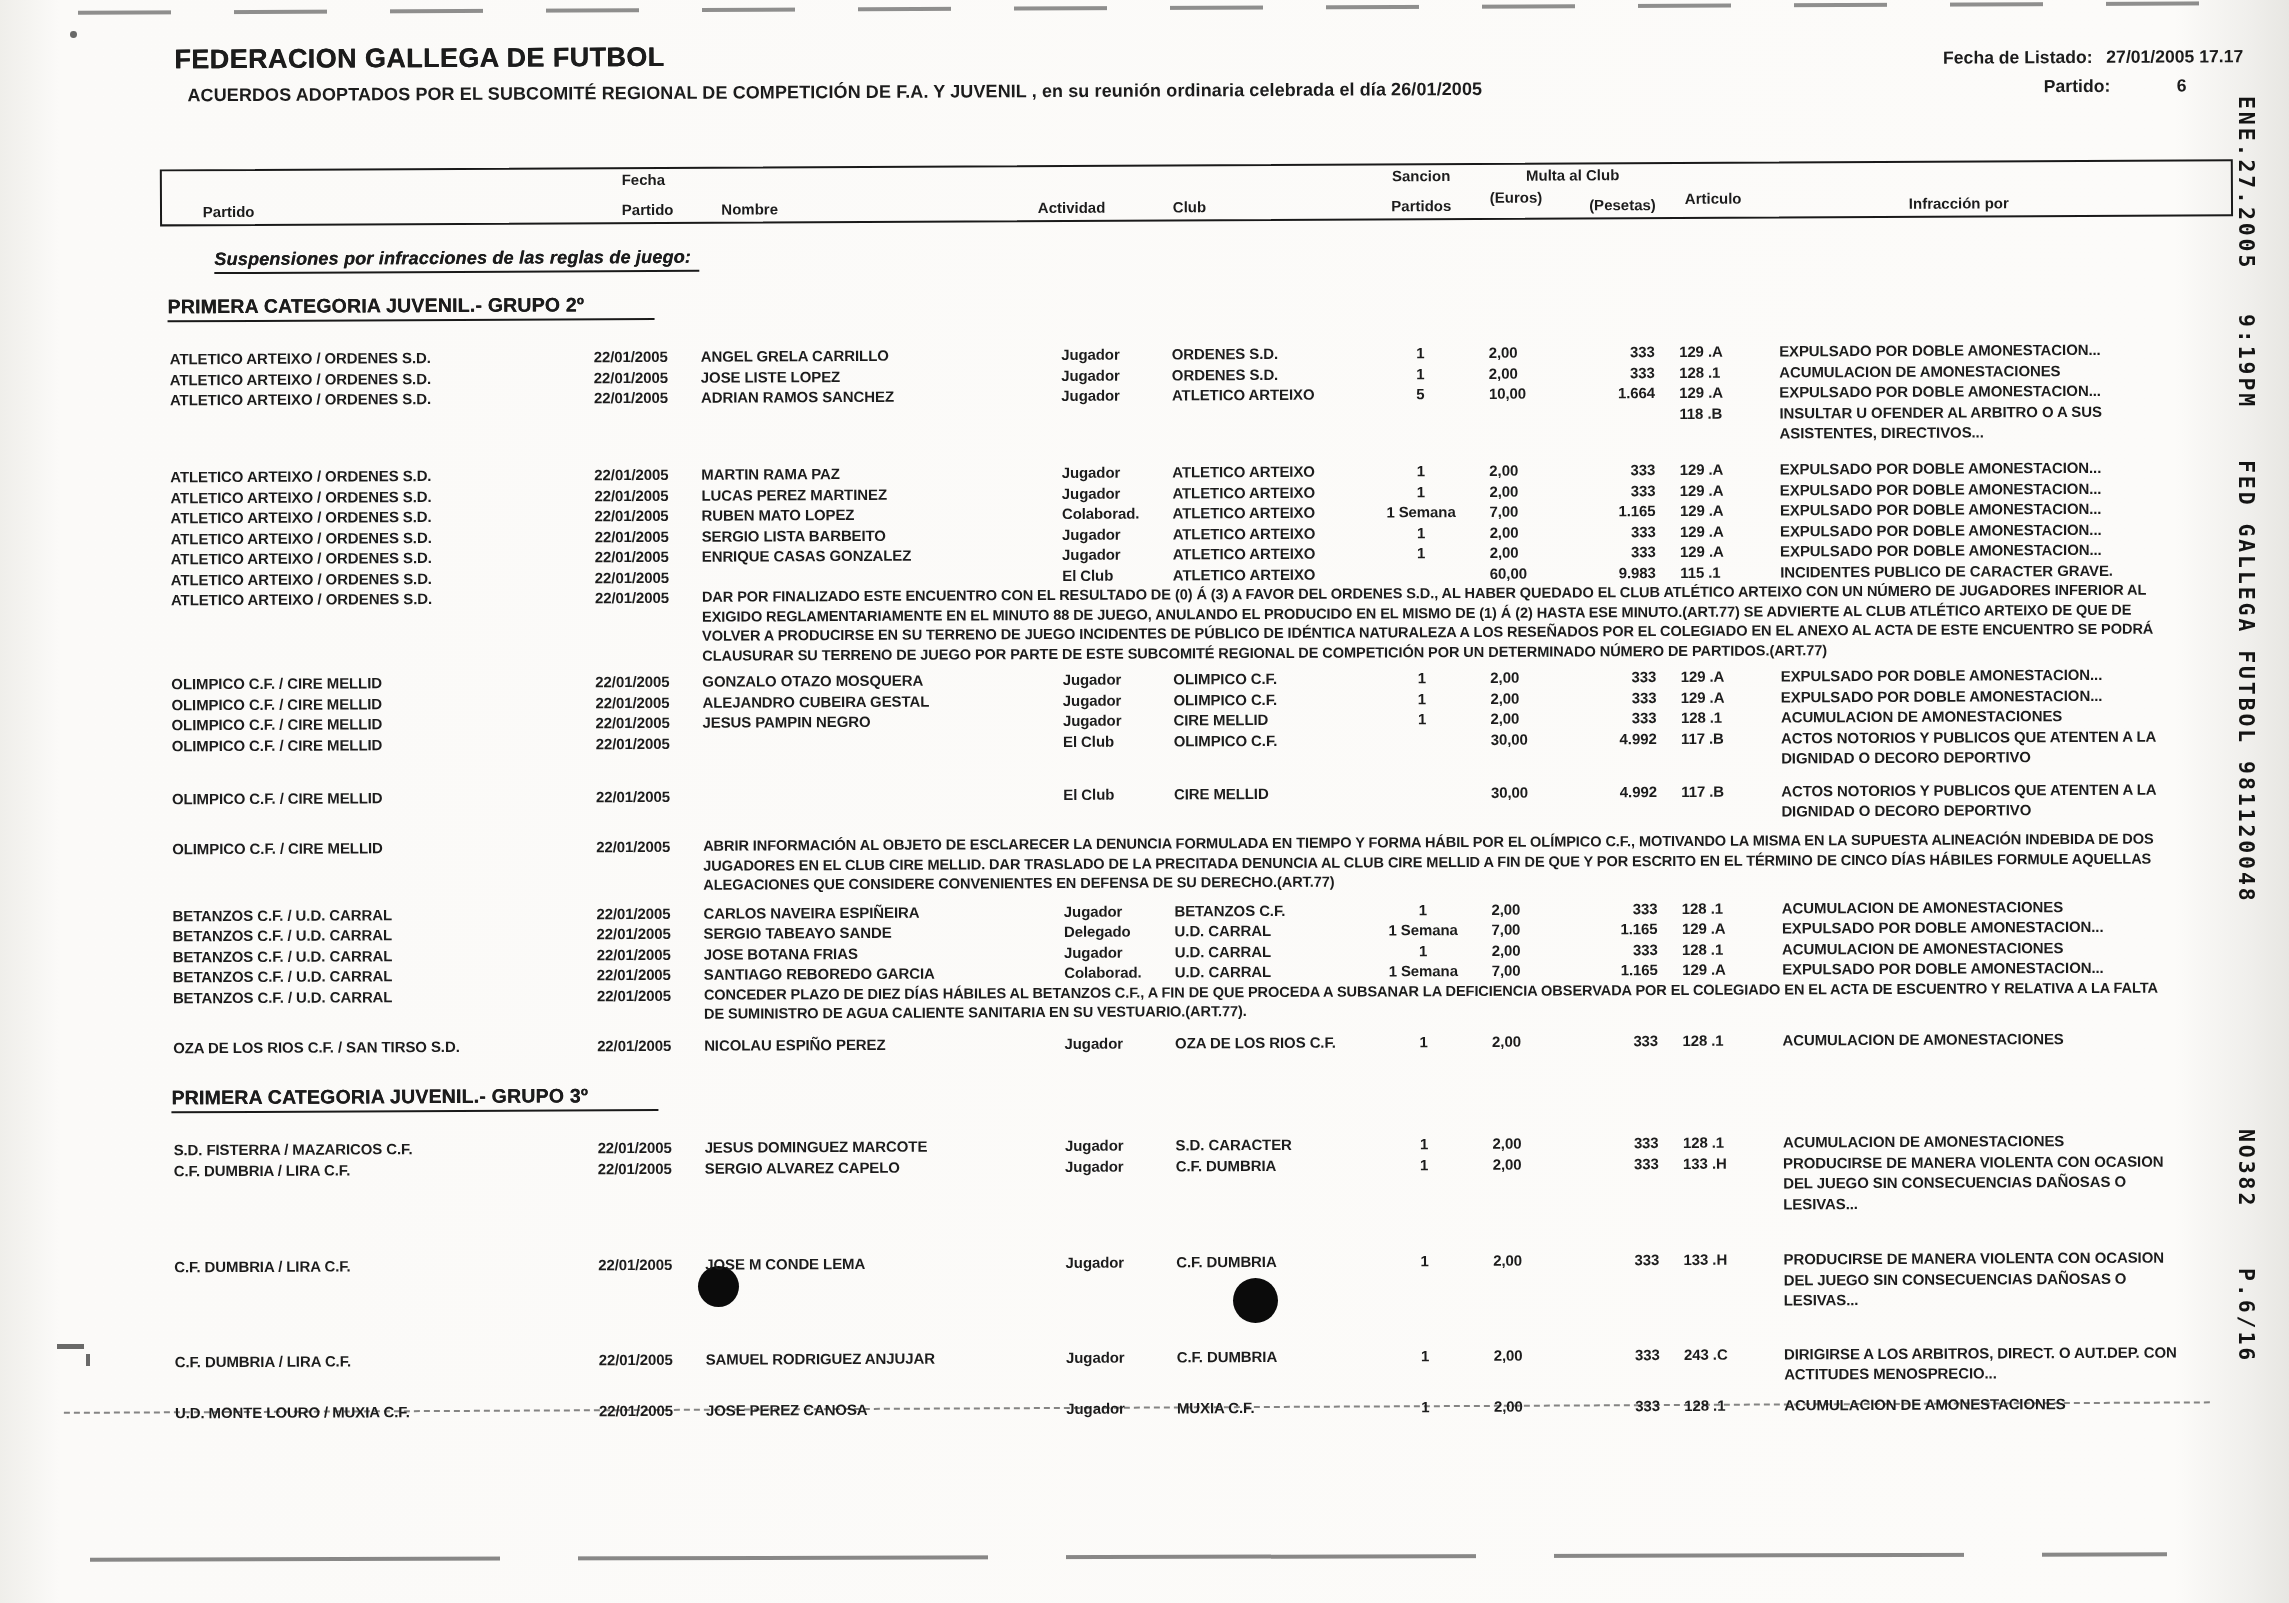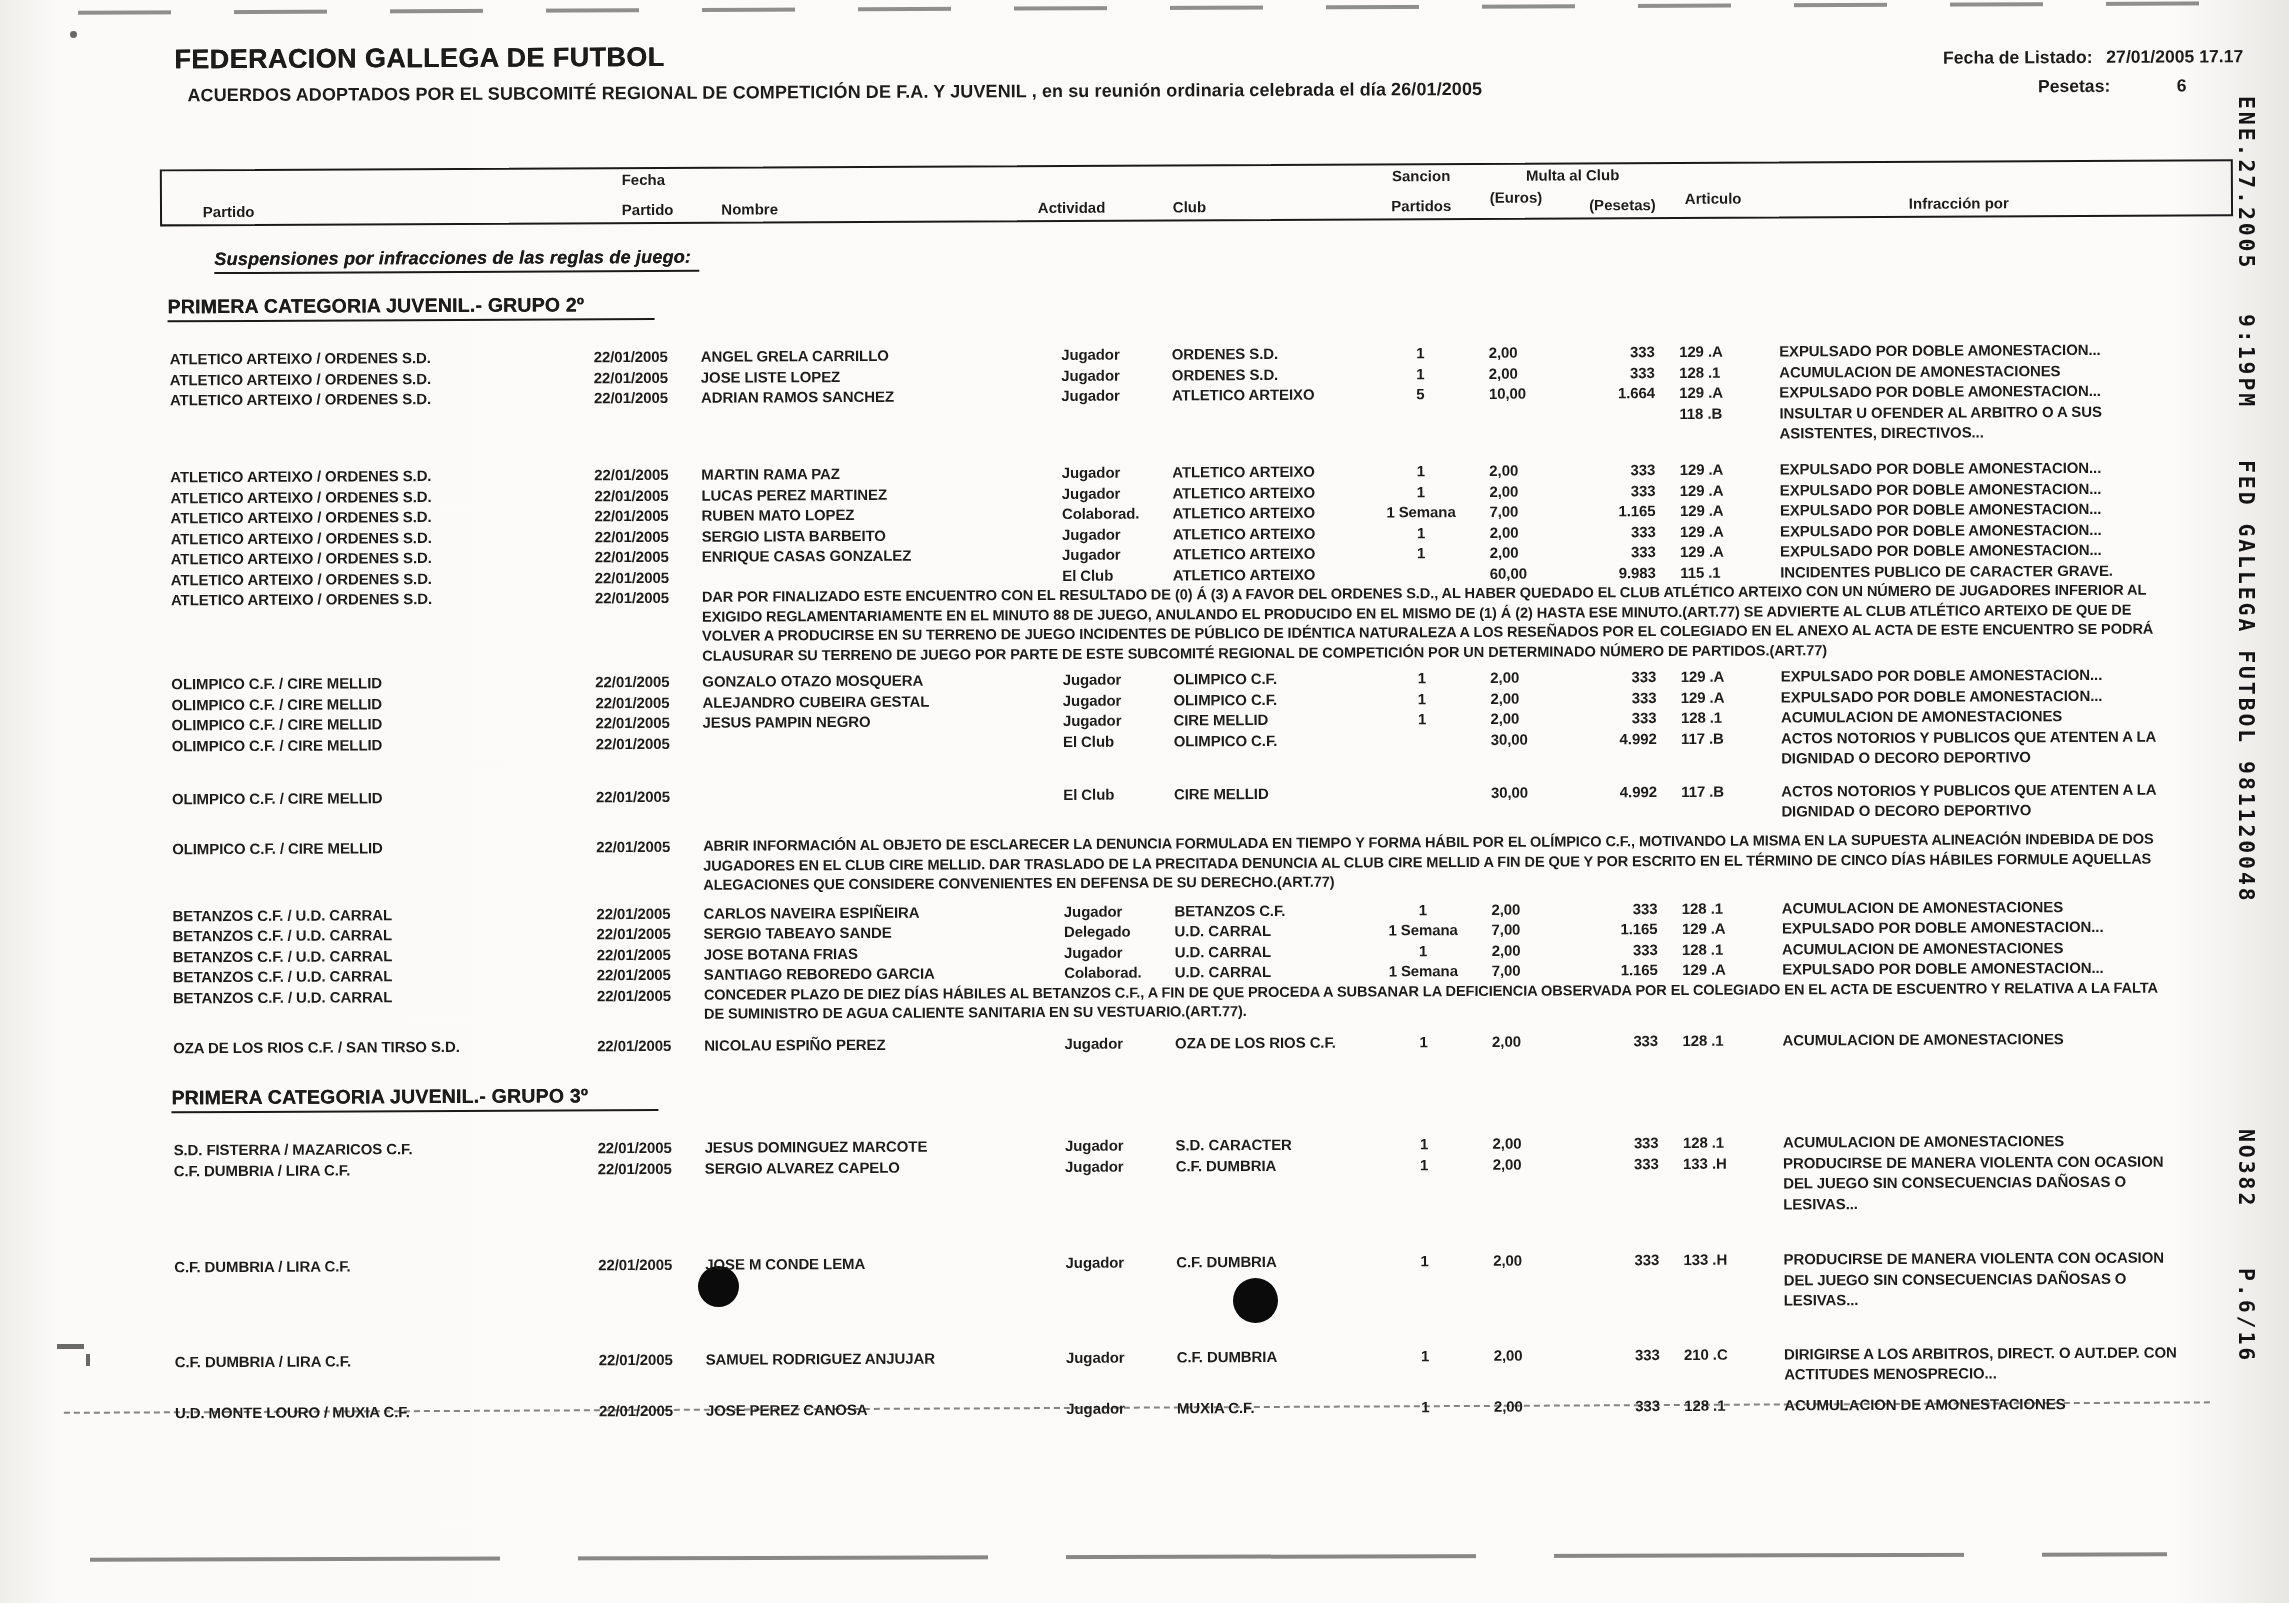--- a/index.html
+++ b/index.html
@@ -146,21 +146,21 @@
 
     <div class="doc-title ink">FEDERACION GALLEGA DE FUTBOL</div>
     <div class="doc-subtitle ink">ACUERDOS ADOPTADOS POR EL SUBCOMITÉ REGIONAL DE COMPETICIÓN DE F.A. Y JUVENIL , en su reunión ordinaria celebrada el día 26/01/2005</div>
 
     <div class="listing-meta ink">
       <div class="listing-line">
         <span>Fecha de Listado:</span>
         <span>27/01/2005 17.17</span>
       </div>
       <div class="listing-line">
-        <span>Pesetas:</span>
+        <span>Partido:</span>
         <span class="pagina-gap"></span>
         <span>6</span>
       </div>
     </div>
 
     <div class="thead-box">
       <div class="thead-grid ink">
         <div class="th h-partido">Partido</div>
         <div class="th h-fecha1">Fecha</div>
         <div class="th h-fecha2">Partido</div>
@@ -473,21 +473,21 @@
               </div>
               <div class="trow" style="margin-top: 33px;">
                 <div class="cell c-partido">C.F. DUMBRIA / LIRA C.F.</div>
                 <div class="cell c-fecha">22/01/2005</div>
                 <div class="cell c-nombre">SAMUEL RODRIGUEZ ANJUJAR</div>
                 <div class="cell c-actividad">Jugador</div>
                 <div class="cell c-club">C.F. DUMBRIA</div>
                 <div class="cell c-sancion">1</div>
                 <div class="cell c-euros">2,00</div>
                 <div class="cell c-pesetas">333</div>
-                <div class="cell c-articulo">210 .C</div>
+                <div class="cell c-articulo">243 .C</div>
                 <div class="cell c-infraccion">DIRIGIRSE A LOS ARBITROS, DIRECT. O AUT.DEP. CON ACTITUDES MENOSPRECIO...</div>
               </div>
               <div class="trow artifact-row" style="margin-top: 9.8px;">
                 <div class="cell c-partido">U.D. MONTE LOURO / MUXIA C.F.</div>
                 <div class="cell c-fecha">22/01/2005</div>
                 <div class="cell c-nombre">JOSE PEREZ CANOSA</div>
                 <div class="cell c-actividad">Jugador</div>
                 <div class="cell c-club">MUXIA C.F.</div>
                 <div class="cell c-sancion">1</div>
                 <div class="cell c-euros">2,00</div>

